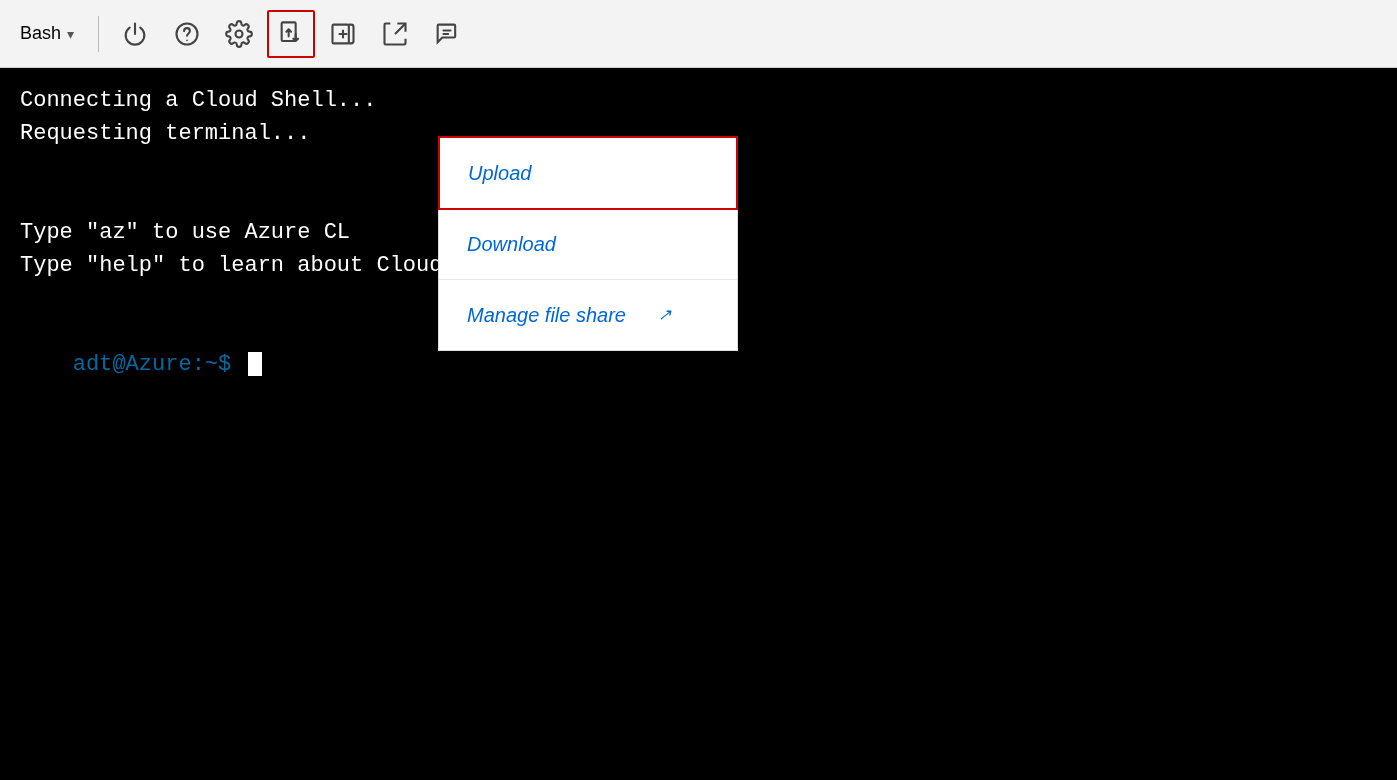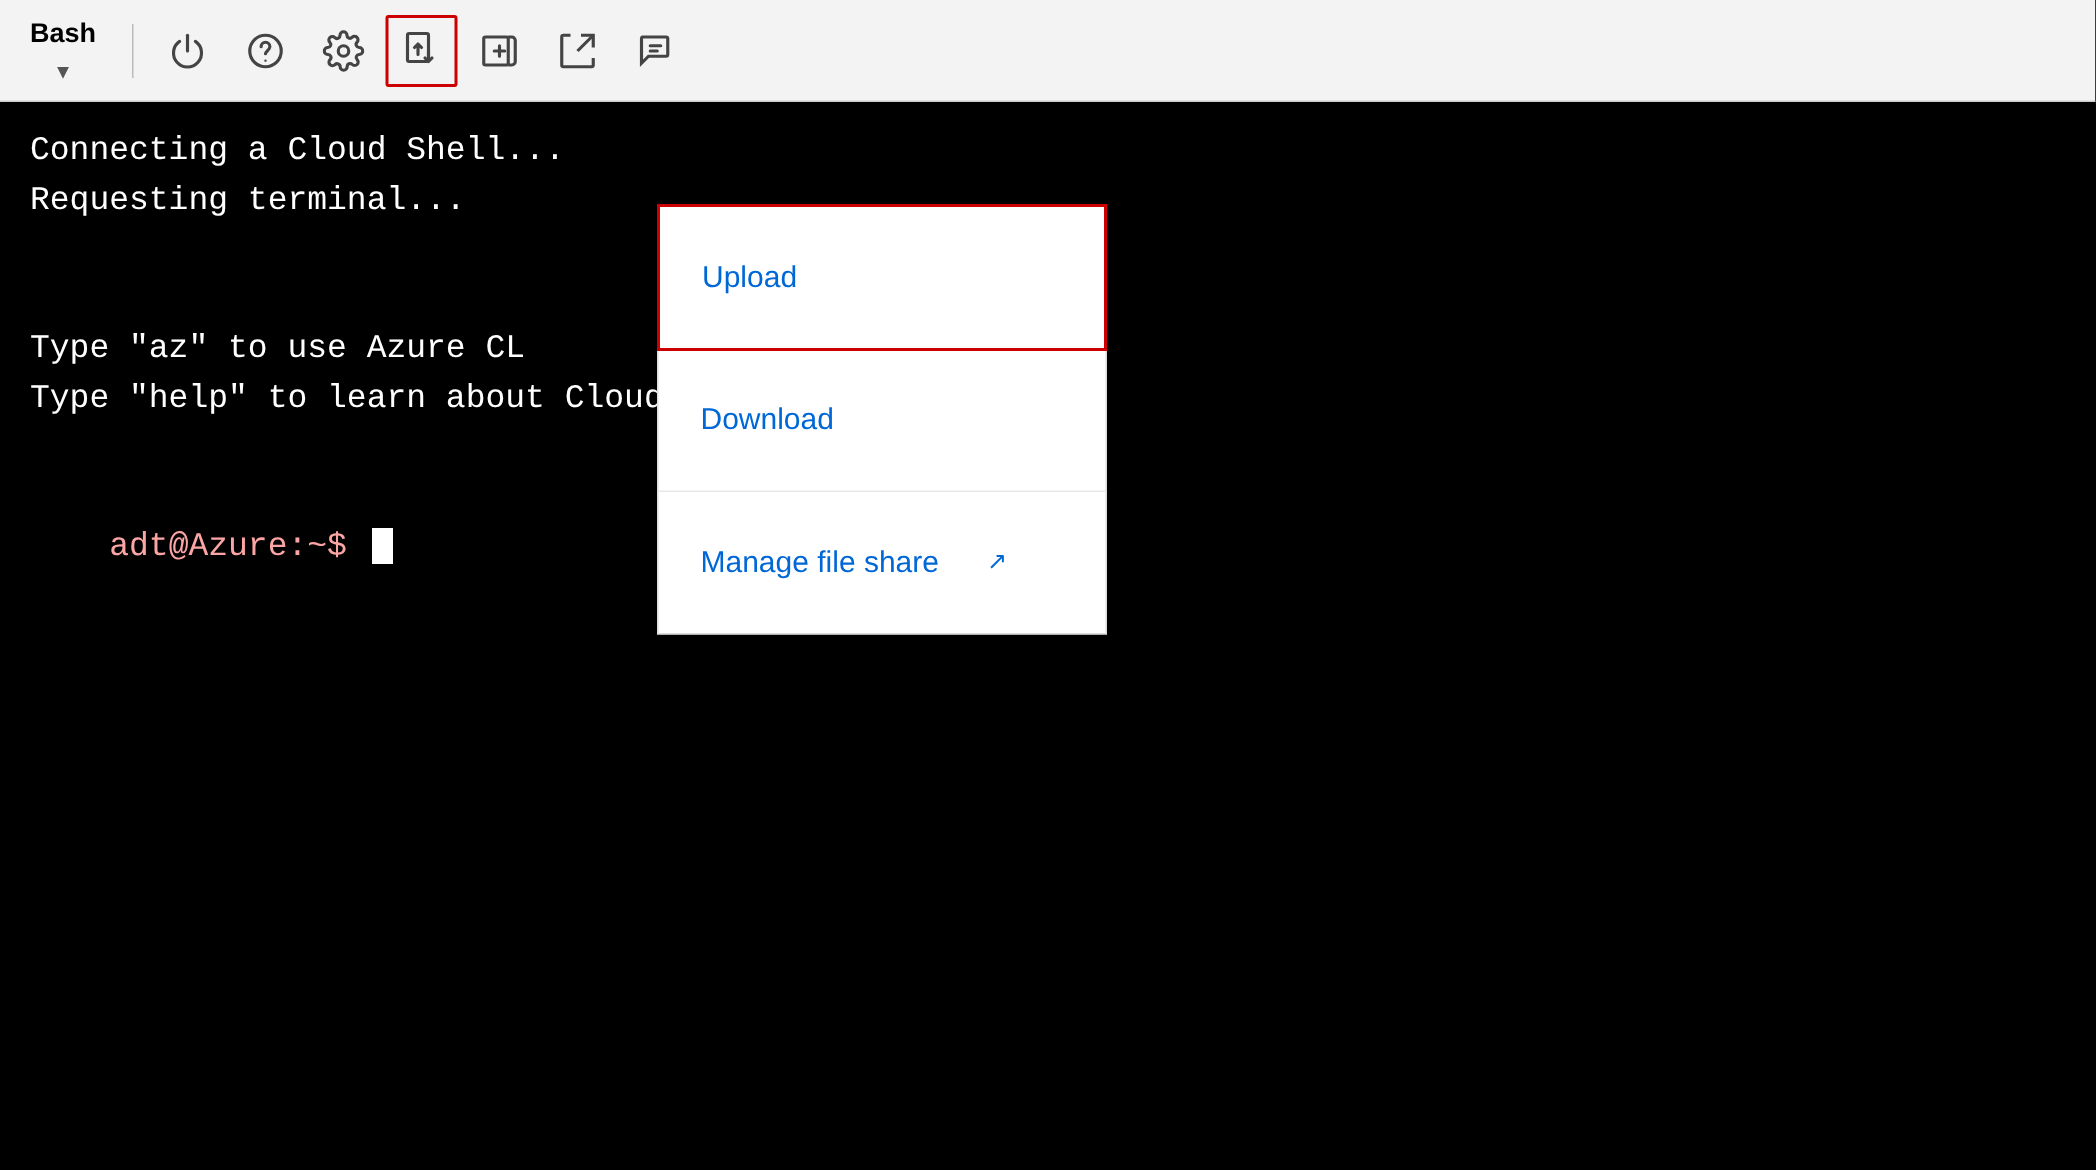--- a/index.html
+++ b/index.html
@@ -18,24 +18,23 @@
 
     .shell-selector {
       display: flex;
       align-items: center;
       gap: 6px;
       padding: 6px 12px;
       border: none;
       background: transparent;
       font-size: 18px;
       font-family: Arial, sans-serif;
-      font-weight: 700;
+      font-weight: 400;
       cursor: pointer;
       color: #000;
-      flex-direction: column;
     }
     .shell-selector-arrow {
       font-size: 14px;
       color: #555;
     }
 
     .toolbar-divider {
       width: 1px;
       height: 36px;
       background: #bbb;
@@ -67,21 +66,21 @@
       background: #000;
       padding: 16px 20px;
       color: #fff;
       font-size: 22px;
       line-height: 1.5;
       font-family: 'Courier New', Courier, monospace;
       position: relative;
     }
 
     .term-line { white-space: pre; display: block; }
-    .term-green { color: #fca5a5; text-align: right; }
+    .term-green { color: #0369a1; text-align: right; }
     .term-cursor {
       display: inline-block;
       width: 14px;
       height: 24px;
       background: #fff;
       vertical-align: middle;
       margin-left: 4px;
       animation: blink 1s step-end infinite;
     }
     @keyframes blink { 50% { opacity: 0; } }
@@ -94,27 +93,28 @@
       background: #fff;
       border: 1px solid #ddd;
       box-shadow: 2px 4px 12px rgba(0,0,0,0.15);
       z-index: 100;
       min-width: 300px;
     }
 
     .menu-item {
       display: flex;
       align-items: center;
-      padding: 32px 28px;
+      padding: 20px 28px;
       font-size: 20px;
       color: #0068d6;
       cursor: pointer;
       font-family: Arial, sans-serif;
       border-bottom: 1px solid #e8e8e8;
       gap: 10px;
+      font-style: italic;
     }
     .menu-item:last-child { border-bottom: none; gap: 32px; }
     .menu-item.highlighted {
       border: 2px solid #c00;
       margin: -1px;
     }
 
     .external-link-icon {
       font-size: 16px;
       color: #0068d6;

